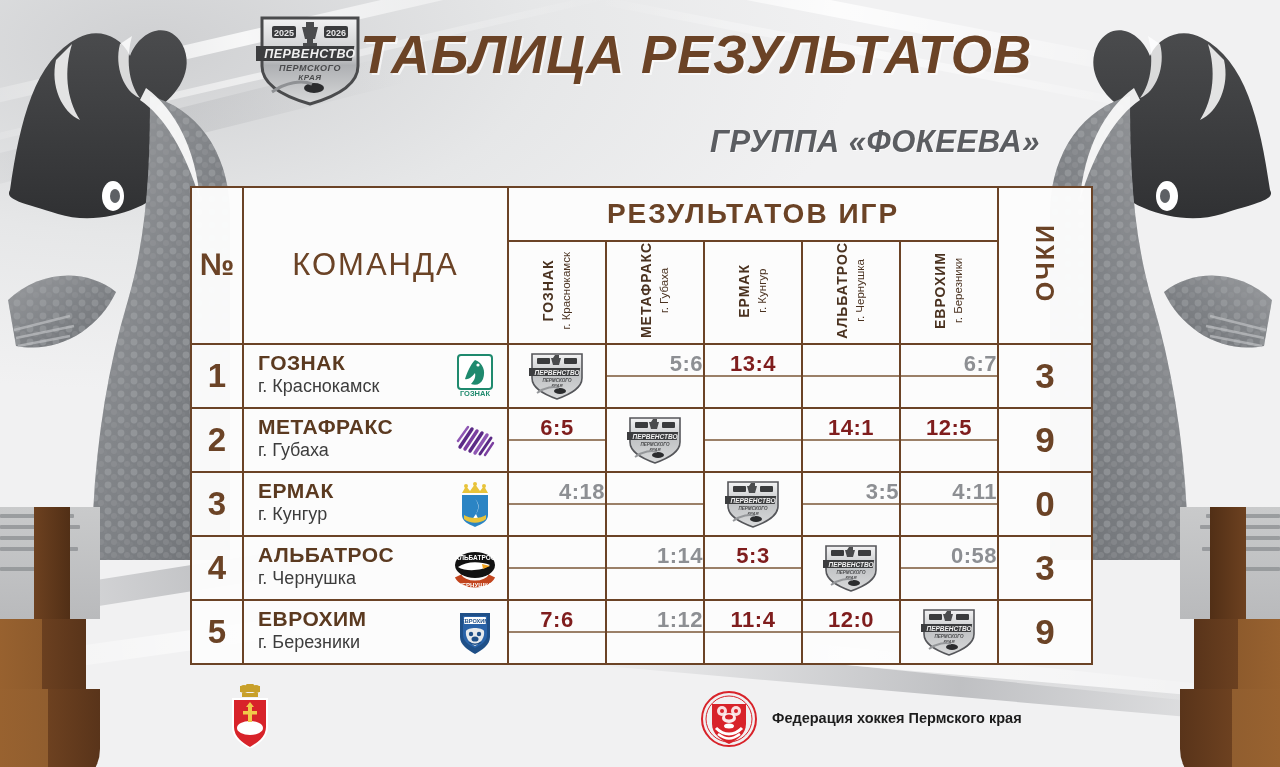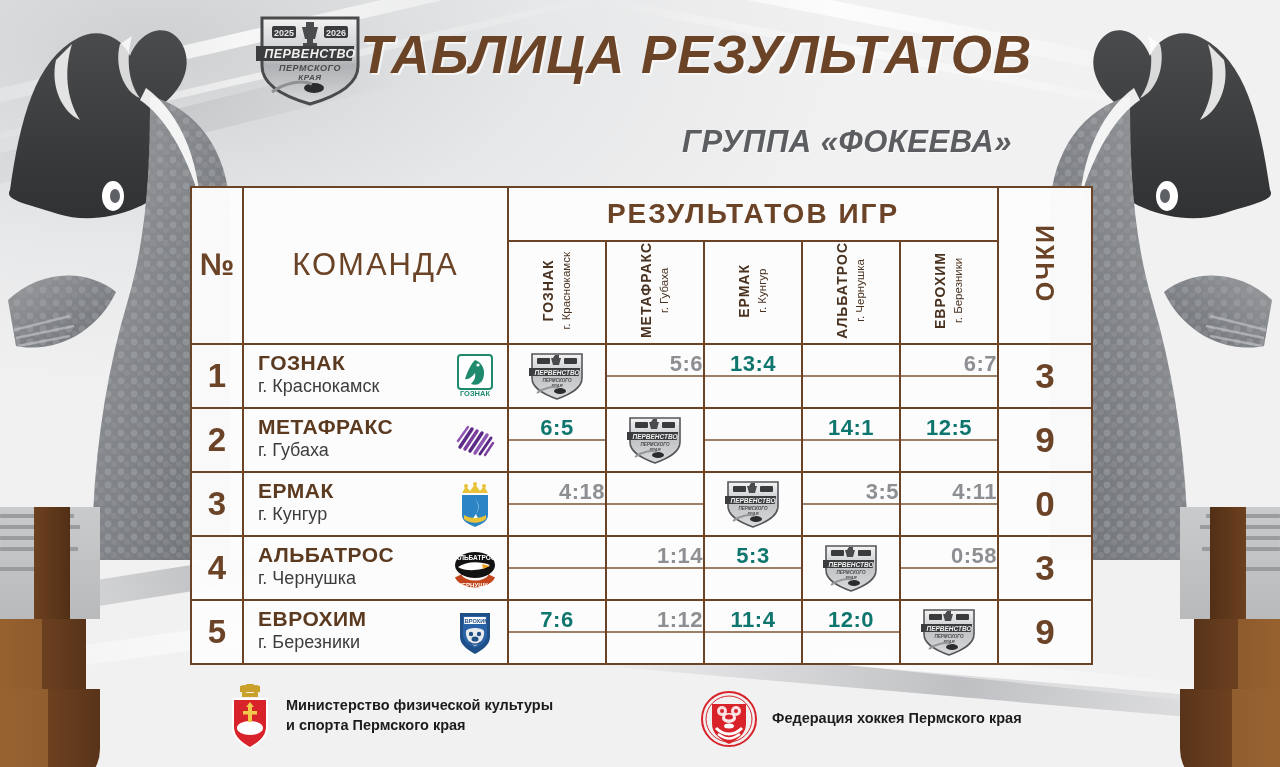--- a/index.html
+++ b/index.html
@@ -49,21 +49,21 @@
   #champ-logo{position:absolute;left:256px;top:14px;width:108px;height:92px;}
   #title{
     position:absolute;left:360px;top:24px;width:660px;
     text-align:center;
     font-size:53px;font-weight:bold;font-style:italic;letter-spacing:1px;
     color:#6b4326;
     text-shadow:2px 2px 0 rgba(255,255,255,.65);
     white-space:nowrap;
   }
   #subtitle{
-    position:absolute;left:352px;top:124px;width:660px;
+    position:absolute;left:380px;top:124px;width:660px;
     text-align:right;padding-right:8px;
     font-size:31px;font-weight:bold;font-style:italic;letter-spacing:.5px;
     color:#5b5d61;
     text-shadow:1px 1px 0 rgba(255,255,255,.6);
     white-space:nowrap;
   }
 
   
   #table-wrap{position:absolute;left:190px;top:186px;width:900px;height:456px;}
   table#results{
@@ -96,21 +96,21 @@
   .hd-pts{font-size:25px;font-weight:bold;color:#6b4326;letter-spacing:2px;}
 
   .rownum{font-size:33px;font-weight:bold;color:#6b4326;}
   .teamcell{position:relative;height:62px;}
   .teamcell .tbox{position:absolute;left:14px;top:7px;text-align:left;}
   .teamcell .tname{font-size:21px;font-weight:bold;color:#5b3a20;letter-spacing:.5px;line-height:1.05;}
   .teamcell .tcity{font-size:18px;color:#3d3d3d;line-height:1.15;margin-top:2px;}
   .teamcell .tlogo{position:absolute;right:9px;top:50%;transform:translateY(-50%);width:46px;height:46px;}
 
   .score{font-size:22px;font-weight:bold;letter-spacing:.5px;}
-  .score.win{color:#0f766e;}
+  .score.win{color:#7f1d1d;}
   .score.loss{color:#8d8f93;text-align:right;}
   .cellbox{position:relative;height:62px;}
   .cellbox .sc{position:absolute;left:0;right:0;top:6px;}
   .cellbox .divider{position:absolute;left:0;right:0;top:30px;height:2px;background:#8a6a4d;opacity:.85;}
   .self{position:relative;height:62px;}
   .self .shield{position:absolute;left:50%;top:50%;transform:translate(-50%,-50%);width:56px;height:48px;}
   .pts{font-size:35px;font-weight:bold;color:#6b4326;}
 
   
   #footer{position:absolute;left:0;top:676px;width:1280px;height:91px;}
@@ -675,24 +675,20 @@
         <circle cx="22" cy="3" r="4.5" fill="#c8a02a"></circle>
         <circle cx="28" cy="5" r="4" fill="#c8a02a"></circle>
       <path d="M14 9 h16 v4 h-16 z" fill="#c8a02a"></path>
       <path d="M5 15 h34 v28 c0 11 -10 17 -17 21 C 15 60, 5 54, 5 43 Z" fill="#d8232a" stroke="#ffffff" stroke-width="2"></path>
       <ellipse cx="22" cy="44" rx="13" ry="7" fill="#ffffff"></ellipse>
       <path d="M11 44 c2 -5 8 -7 12 -6 c4 1 7 3 8 6 z" fill="#ffffff"></path>
       <rect x="20" y="22" width="4" height="16" fill="#f0c94a"></rect>
       <rect x="15" y="27" width="14" height="3.5" fill="#f0c94a"></rect>
       <path d="M22 18 l4 5 h-8 z" fill="#f0c94a"></path>
     </svg>
-    <div class="flabel">
-      <div>Министерство физической культуры</div>
-      <div>и спорта Пермского края</div>
-    </div>
   </div>
 
   <div class="fitem" id="f-federation">
     <svg width="58" height="58" viewBox="0 0 58 58">
       <circle cx="29" cy="29" r="27" fill="none" stroke="#d8232a" stroke-width="2"></circle>
       <circle cx="29" cy="29" r="23" fill="none" stroke="#d8232a" stroke-width="1"></circle>
       <path d="M12 14 h34 v20 c0 10 -9 16 -17 20 C 21 50, 12 44, 12 34 Z" fill="#d8232a"></path>
       <circle cx="22" cy="21" r="5" fill="#ffffff" opacity="0.85"></circle>
       <circle cx="36" cy="21" r="5" fill="#ffffff" opacity="0.85"></circle>
       <circle cx="22" cy="21" r="2" fill="#d8232a"></circle>

